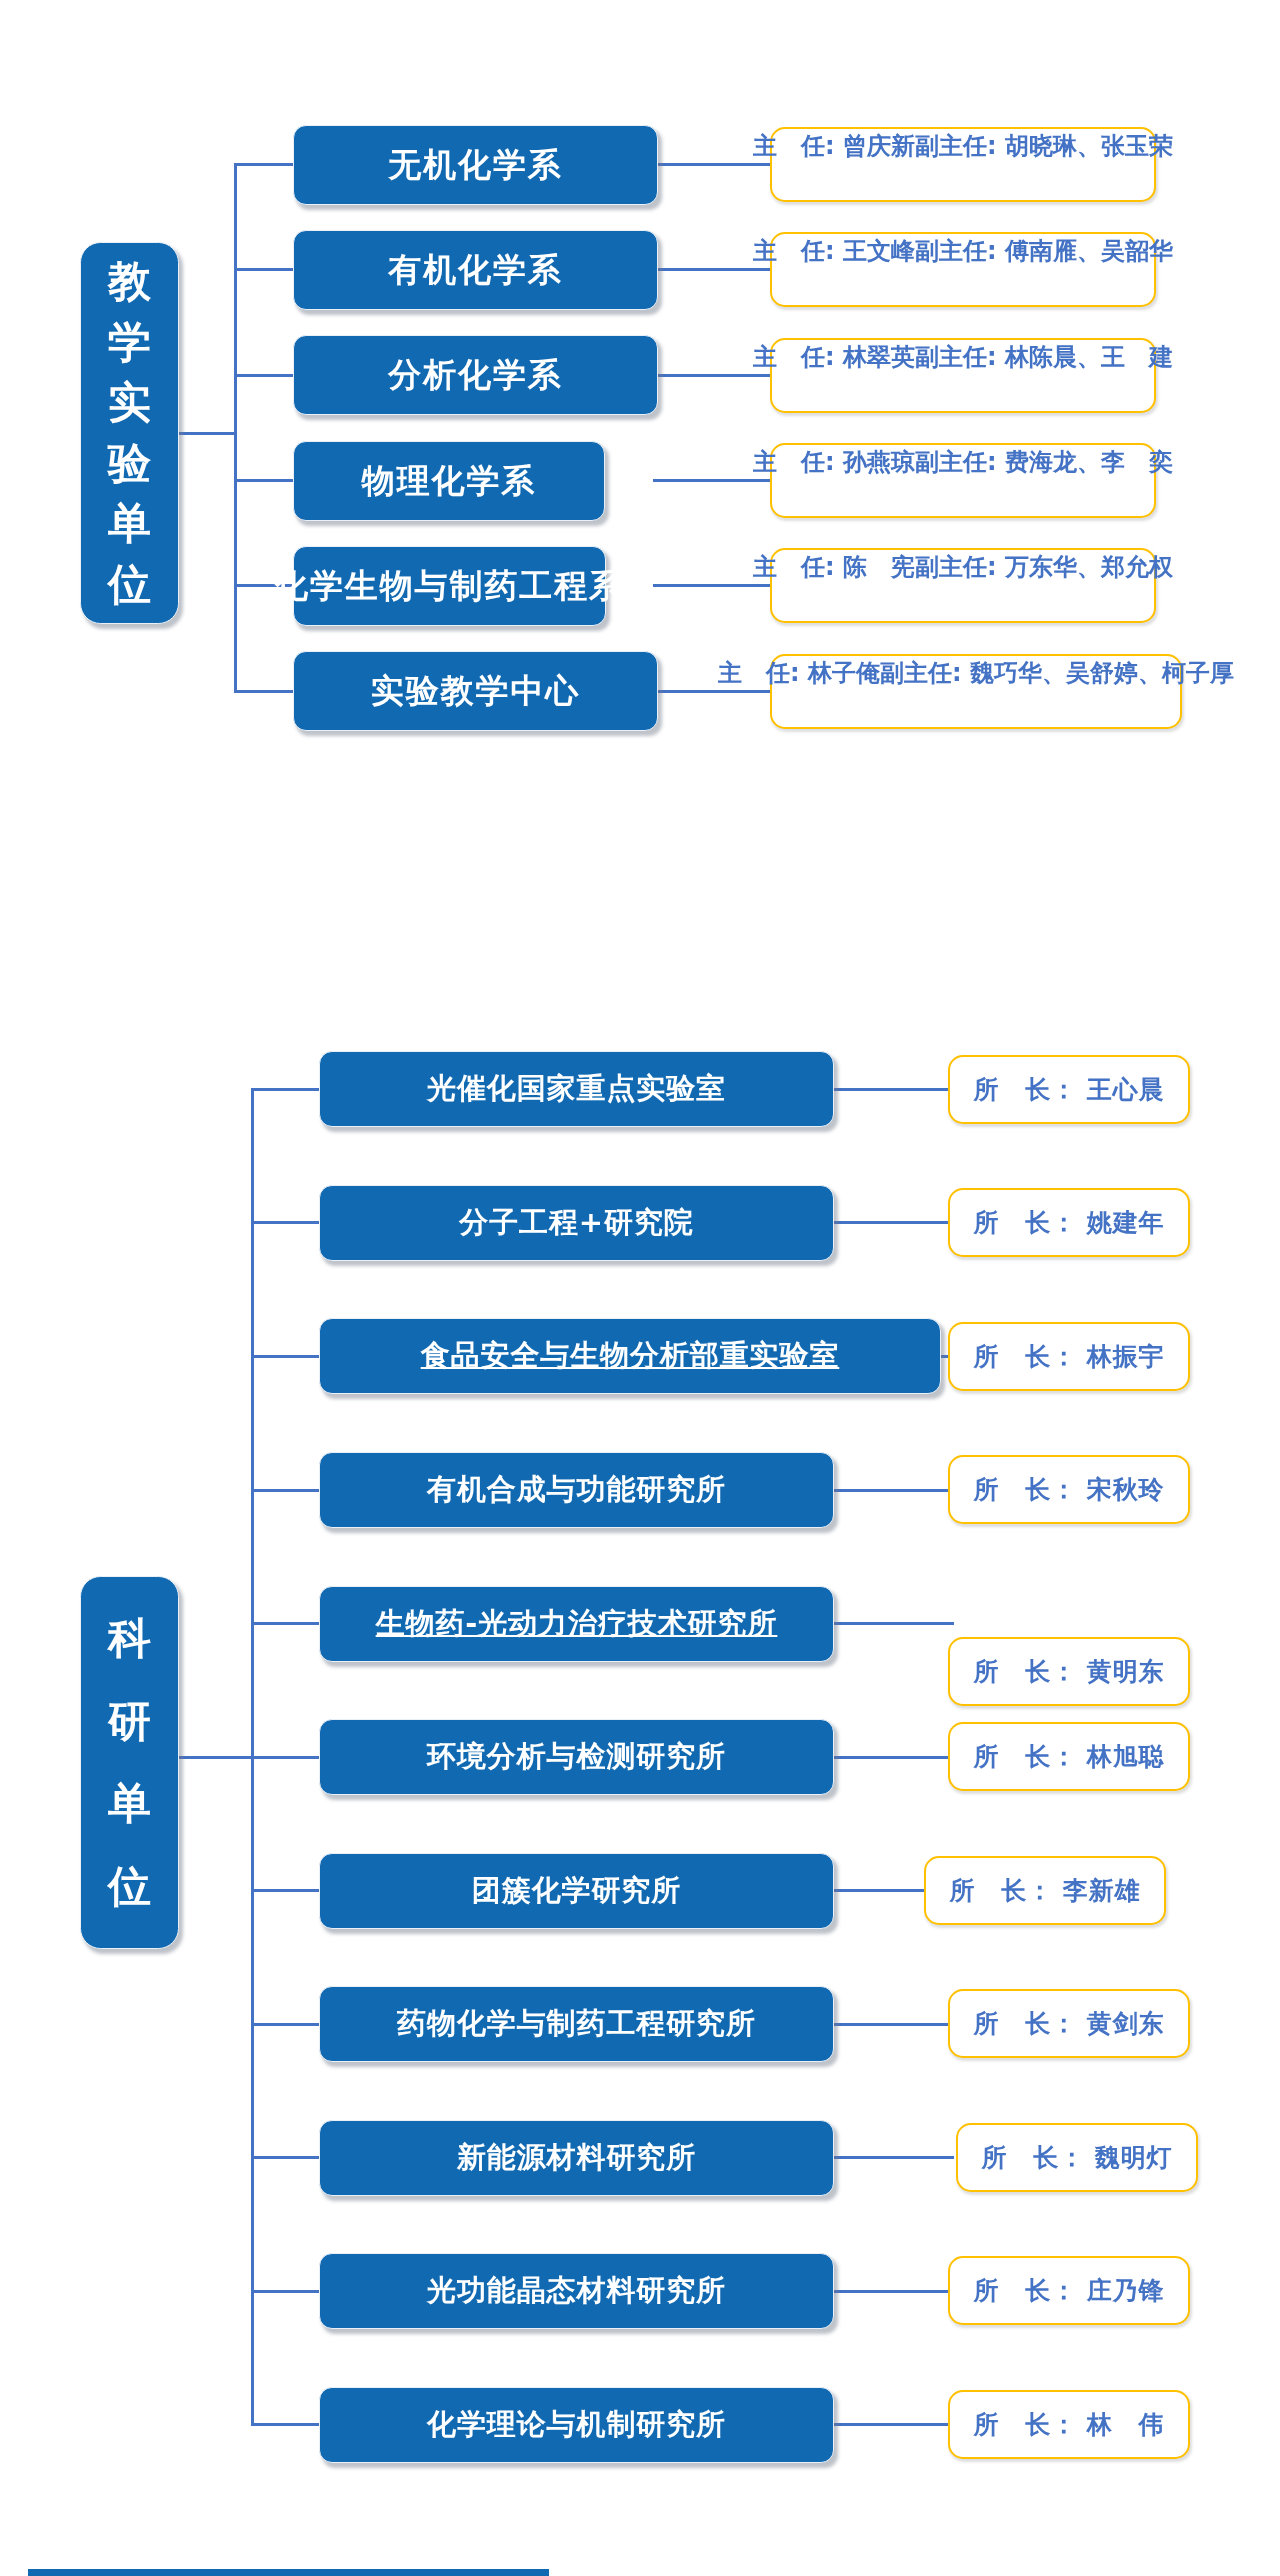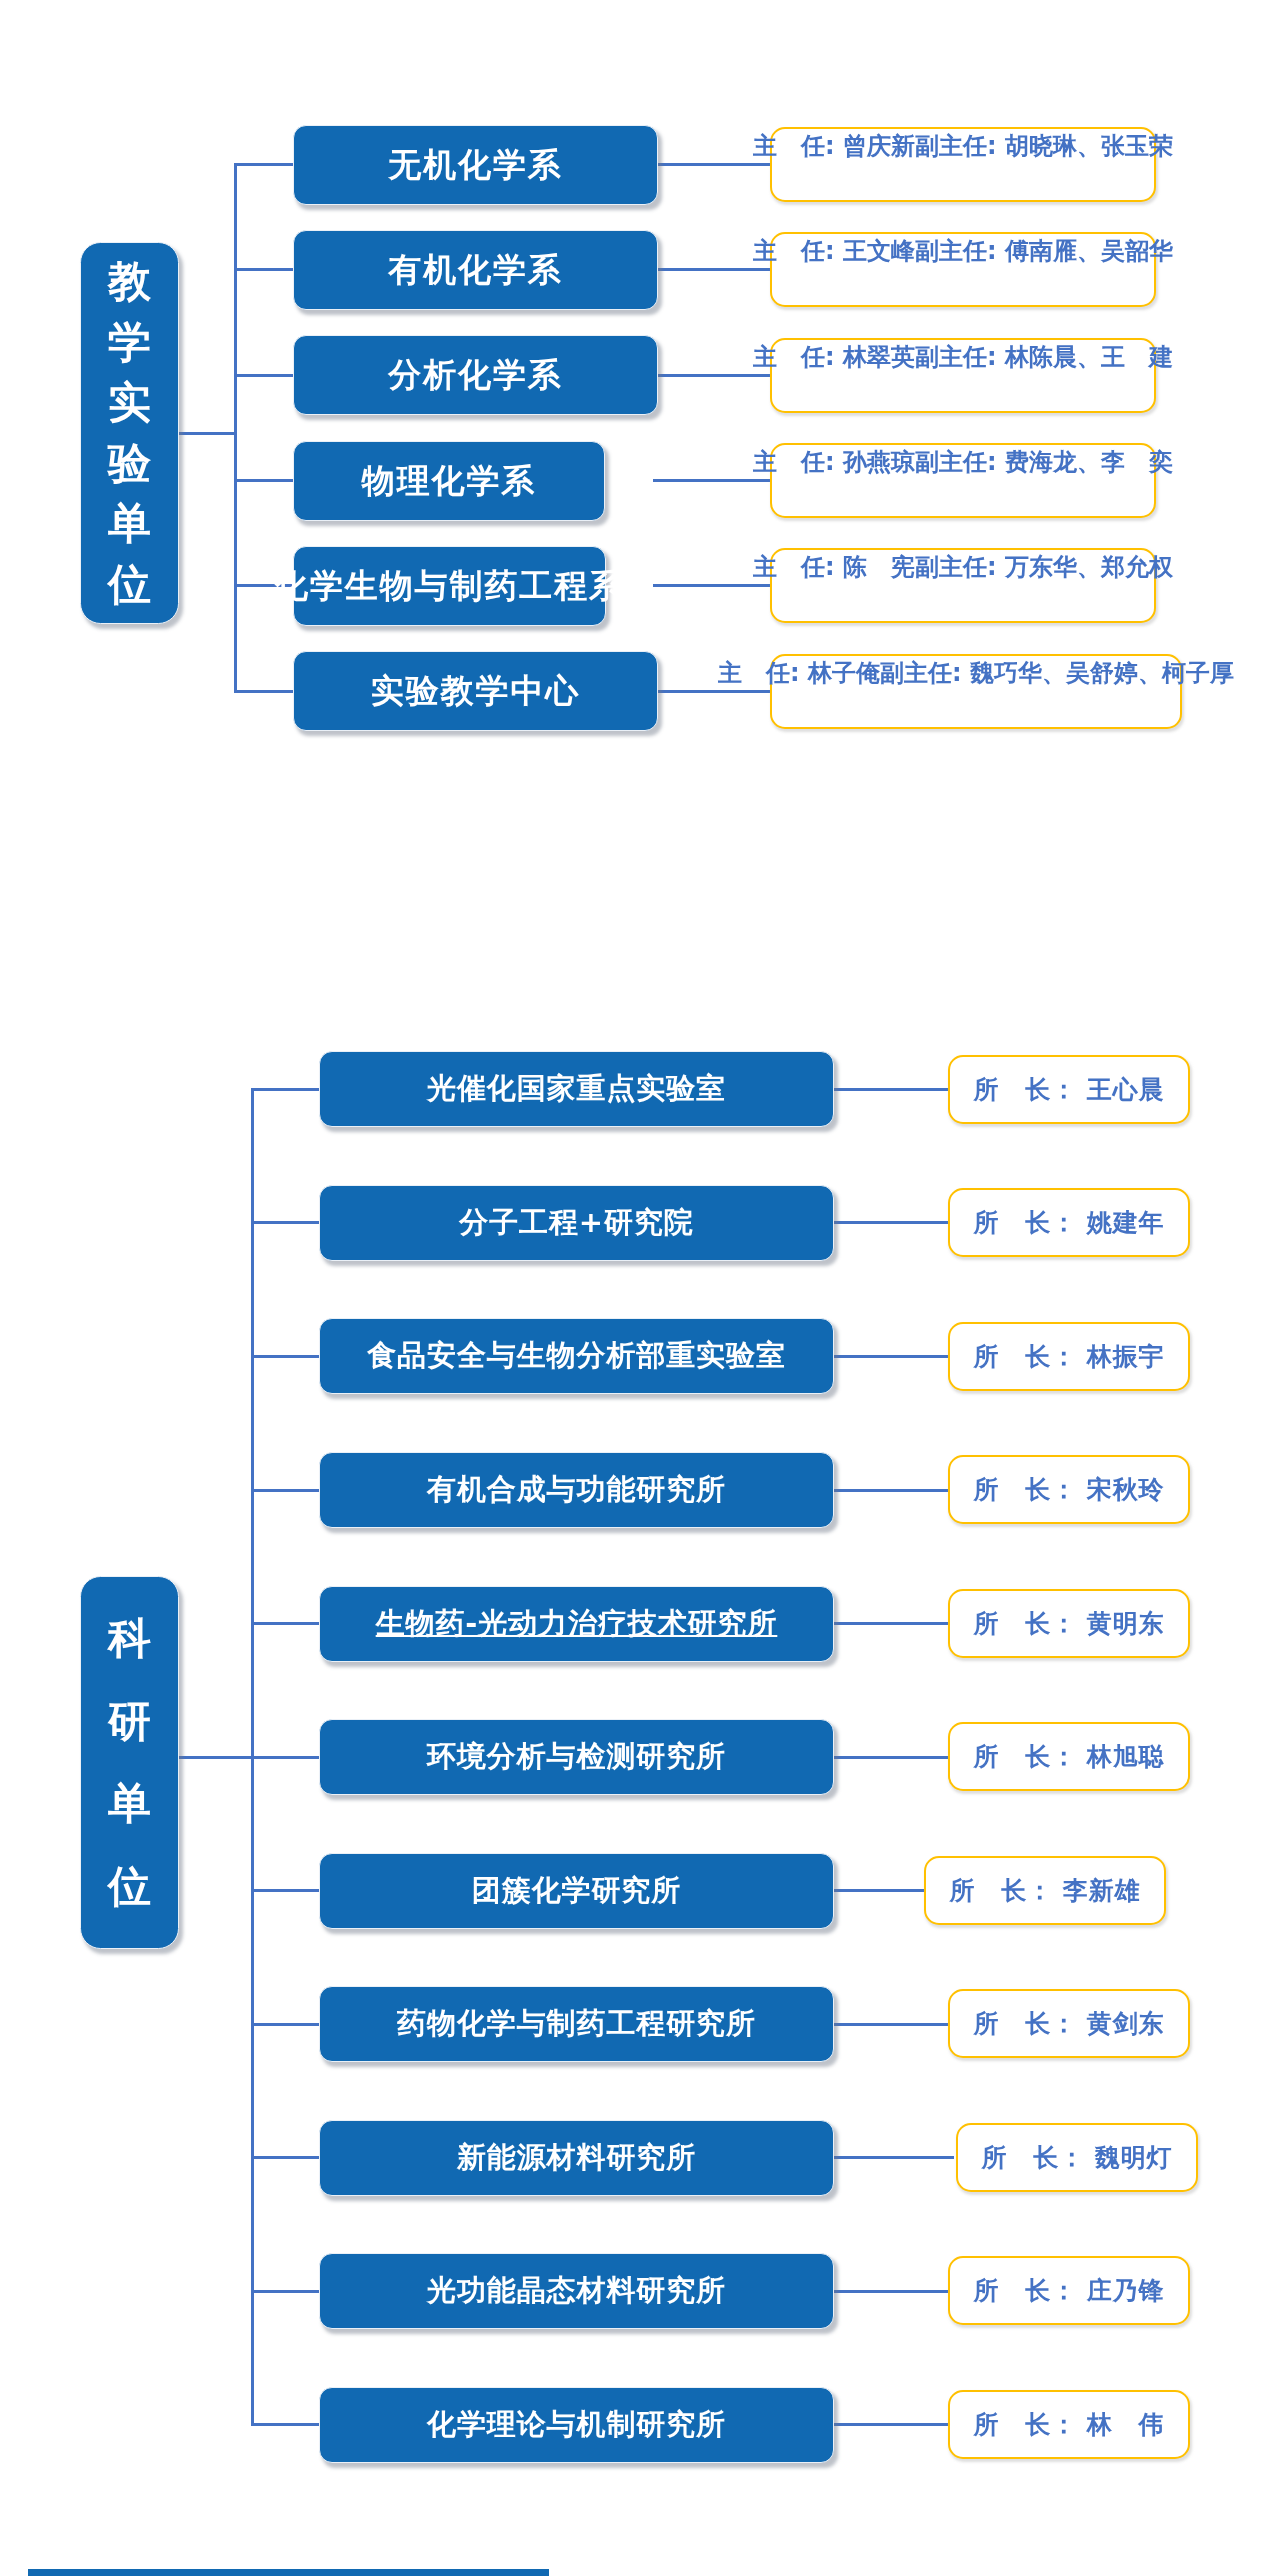--- a/index.html
+++ b/index.html
@@ -143,30 +143,30 @@
     <div class="hline" style="left: 251px; top: 1088px; width: 73px;"></div>
     <div class="hline" style="left: 828px; top: 1088px; width: 126px;"></div>
     <div class="abs bluebox r-unitbox" style="left: 319px; top: 1051px; width: 515px; height: 76px;">光催化国家重点实验室</div>
     <div class="abs goldbox leaderbox" style="left: 948px; top: 1055px; width: 242px; height: 69px;">所　长： 王心晨</div>
     <div class="hline" style="left: 251px; top: 1221px; width: 73px;"></div>
     <div class="hline" style="left: 828px; top: 1221px; width: 126px;"></div>
     <div class="abs bluebox r-unitbox" style="left: 319px; top: 1185px; width: 515px; height: 76px;">分子工程+研究院</div>
     <div class="abs goldbox leaderbox" style="left: 948px; top: 1188px; width: 242px; height: 69px;">所　长： 姚建年</div>
     <div class="hline" style="left: 251px; top: 1355px; width: 73px;"></div>
     <div class="hline" style="left: 828px; top: 1355px; width: 126px;"></div>
-    <div class="abs bluebox r-unitbox" style="left: 319px; top: 1318px; width: 515px; height: 76px;">食品安全与生物分析部重实验室</div>
+    <div class="abs bluebox r-unitbox" style="left: 319px; top: 1318px; width: 622px; height: 76px; text-decoration: underline;">食品安全与生物分析部重实验室</div>
     <div class="abs goldbox leaderbox" style="left: 948px; top: 1322px; width: 242px; height: 69px;">所　长： 林振宇</div>
     <div class="hline" style="left: 251px; top: 1489px; width: 73px;"></div>
     <div class="hline" style="left: 828px; top: 1489px; width: 126px;"></div>
     <div class="abs bluebox r-unitbox" style="left: 319px; top: 1452px; width: 515px; height: 76px;">有机合成与功能研究所</div>
     <div class="abs goldbox leaderbox" style="left: 948px; top: 1455px; width: 242px; height: 69px;">所　长： 宋秋玲</div>
     <div class="hline" style="left: 251px; top: 1622px; width: 73px;"></div>
     <div class="hline" style="left: 828px; top: 1622px; width: 126px;"></div>
     <div class="abs bluebox r-unitbox" style="left: 319px; top: 1586px; width: 515px; height: 76px; text-decoration: underline;">生物药-光动力治疗技术研究所</div>
-    <div class="abs goldbox leaderbox" style="left: 948px; top: 1589px; width: 242px; height: 69px;">所　长： 黄明东</div>
+    <div class="abs goldbox leaderbox" style="left: 948px; top: 1637px; width: 242px; height: 69px;">所　长： 黄明东</div>
     <div class="hline" style="left: 251px; top: 1756px; width: 73px;"></div>
     <div class="hline" style="left: 828px; top: 1756px; width: 126px;"></div>
     <div class="abs bluebox r-unitbox" style="left: 319px; top: 1719px; width: 515px; height: 76px;">环境分析与检测研究所</div>
     <div class="abs goldbox leaderbox" style="left: 948px; top: 1722px; width: 242px; height: 69px;">所　长： 林旭聪</div>
     <div class="hline" style="left: 251px; top: 1889px; width: 73px;"></div>
     <div class="hline" style="left: 828px; top: 1889px; width: 126px;"></div>
     <div class="abs bluebox r-unitbox" style="left: 319px; top: 1853px; width: 515px; height: 76px;">团簇化学研究所</div>
     <div class="abs goldbox leaderbox" style="left: 924px; top: 1856px; width: 242px; height: 69px; text-align: right;">所　长： 李新雄</div>
     <div class="hline" style="left: 251px; top: 2023px; width: 73px;"></div>
     <div class="hline" style="left: 828px; top: 2023px; width: 126px;"></div>

